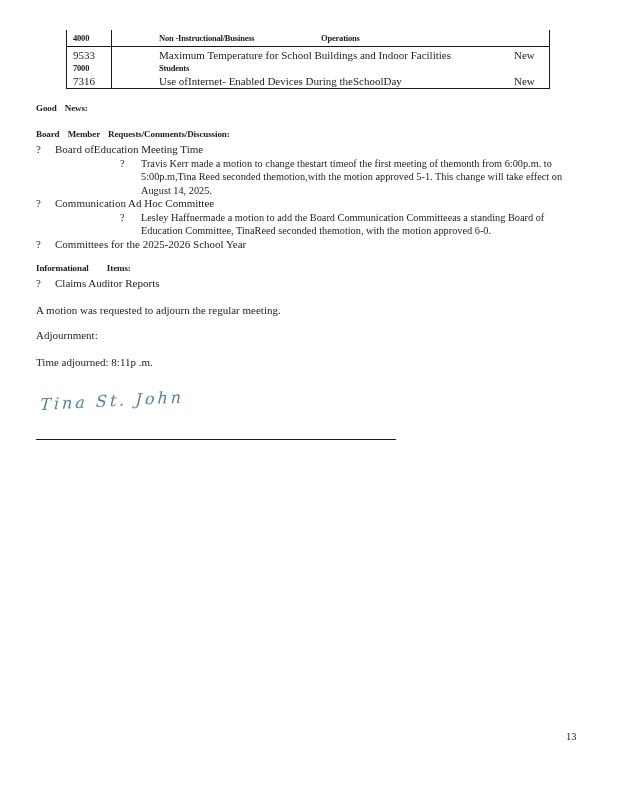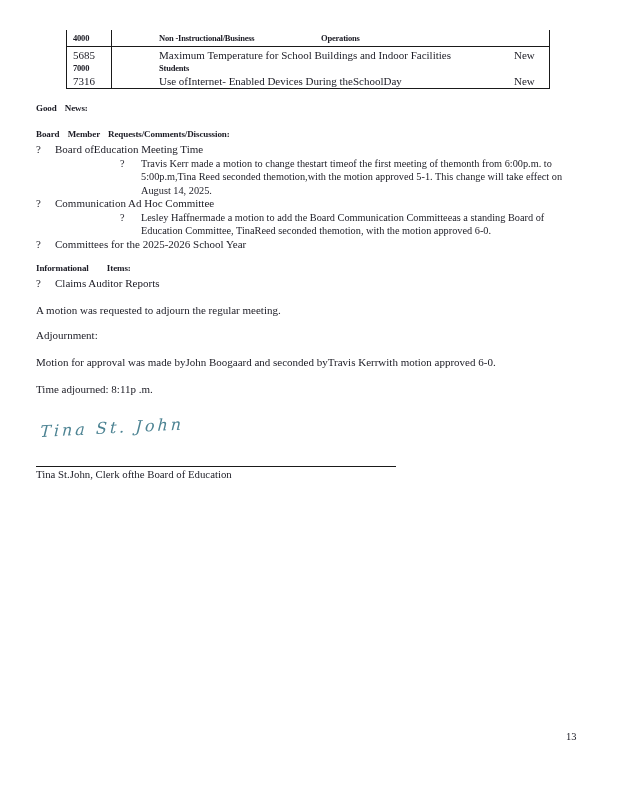--- a/index.html
+++ b/index.html
@@ -108,21 +108,21 @@
   <div class="ptable">
     <div class="col-divider"></div>
 
     <div class="t-row t-row-bold row1">
       <span class="t-code">4000</span>
       <span class="t-desc">Non -Instructional/Business</span>
       <span class="t-desc2">Operations</span>
     </div>
 
     <div class="t-row t-row-reg row2">
-      <span class="t-code">5685</span>
+      <span class="t-code">9533</span>
       <span class="t-desc">Maximum Temperature for School Buildings and Indoor Facilities</span>
       <span class="t-status">New</span>
     </div>
 
     <div class="t-row t-row-bold row3">
       <span class="t-code">7000</span>
       <span class="t-desc">Students</span>
     </div>
 
     <div class="t-row t-row-reg row4">
@@ -170,27 +170,25 @@
 
     <div class="li1">
       <span class="marker">?</span>
       <span>Claims Auditor Reports</span>
     </div>
 
     <div class="para">A motion was requested to adjourn the regular meeting.</div>
 
     <div class="para para-first">Adjournment:</div>
 
-    <div class="para">Motion for approval was made byJohn Boogaard and seconded byTravis Kerrwith motion approved 6-0.</div>
 
     <div class="para">Time adjourned: 8:11p .m.</div>
 
     <div class="sig-wrap">
       <span class="sig-ink" id="sig-ink" style="color: rgb(46, 110, 128);">Tina St. John</span>
     </div>
     <div class="sig-line"></div>
-    <div class="sig-caption">Tina St.John, Clerk ofthe Board of Education</div>
 
   </div>
 
   <div class="page-number">13</div>
 
 </div>
 
 </body></html>

